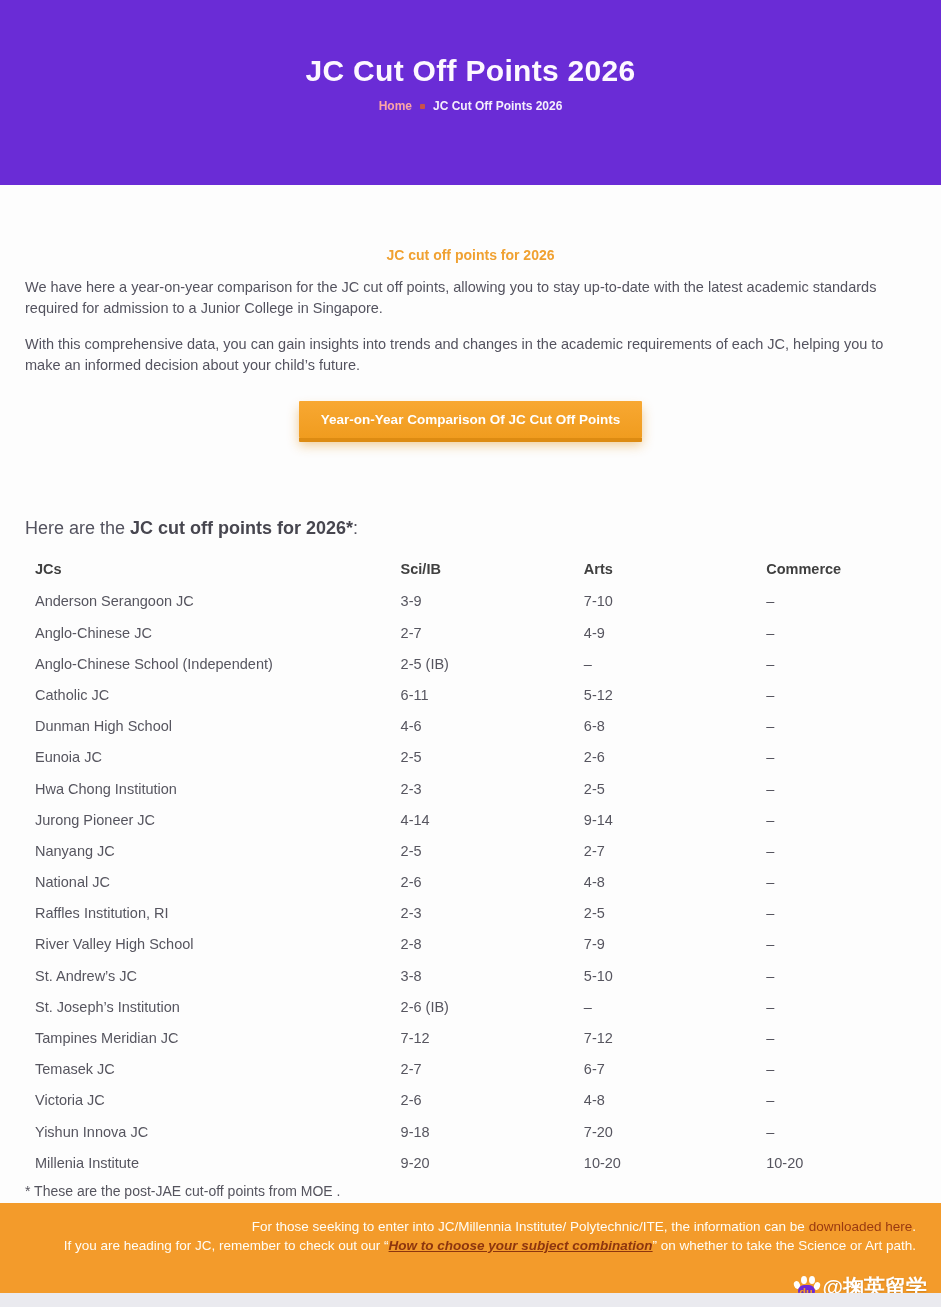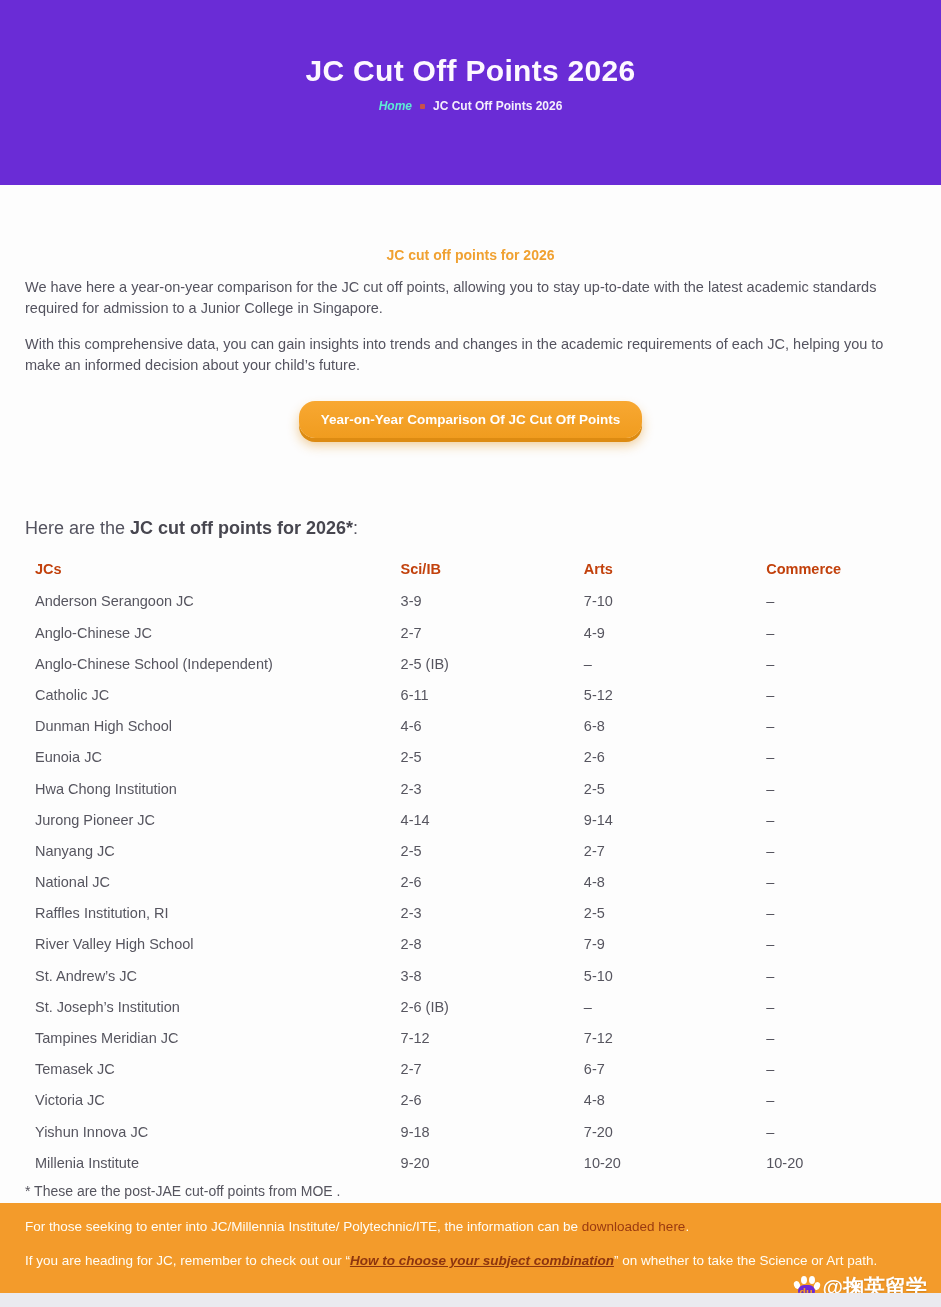--- a/index.html
+++ b/index.html
@@ -31,21 +31,21 @@
   .breadcrumb {
     margin-top: 11px;
     font-size: 12px;
     font-weight: 700;
     display: flex;
     justify-content: center;
     align-items: center;
     gap: 8px;
     color: #f4eefc;
   }
-  .breadcrumb a { color: #5eead4; text-decoration: none; cursor: pointer; font-style: italic; }
+  .breadcrumb a { color: #fca5a5; text-decoration: none; cursor: pointer; }
   .crumb-sep {
     display: inline-block;
     width: 5px; height: 5px;
     background: #c9524a;
     border-radius: 1px;
   }
 
   
   .main { padding: 0 25px; }
   .section-heading {
@@ -66,21 +66,21 @@
   .button-row { margin-top: 24px; text-align: center; }
   .cta-button {
     display: inline-block;
     background: linear-gradient(180deg, #f8a832, #f09c1f);
     color: #ffffff;
     font-family: "Liberation Sans", sans-serif;
     font-size: 13.5px;
     font-weight: 700;
     padding: 11px 22px;
     border: none;
-    border-radius: 16px;
+    border-radius: 1px;
     box-shadow: 0 4px 0 #dd8b12, 0 7px 12px rgba(221,139,18,0.45);
     cursor: pointer;
   }
 
   .intro-line {
     margin-top: 80px;
     font-size: 18px;
     color: #54535f;
   }
   .intro-line b { color: #47464f; }
@@ -89,21 +89,21 @@
   table.cutoff {
     margin: 14px 0 0 10px;
     width: calc(100% - 10px);
     border-collapse: collapse;
     font-size: 14.5px;
     color: #56555f;
   }
   table.cutoff th {
     text-align: left;
     font-weight: 700;
-    color: #c2410c;
+    color: #404040;
     padding: 8px 0 9px 0;
   }
   table.cutoff td { padding: 7.6px 0; font-weight: 400; }
   table.cutoff .c0 { width: 41.5%; }
   table.cutoff .c1 { width: 20.8%; }
   table.cutoff .c2 { width: 20.7%; }
   table.cutoff .c3 { width: 17%; }
 
   .footnote {
     margin: 5px 0 0 0;
@@ -113,24 +113,25 @@
 
   
   .footer {
     position: absolute;
     left: 0; right: 0;
     bottom: 14px;
     height: 90px;
     background: #f39b2b;
     color: #fffdf6;
     font-size: 13.5px;
-    padding: 15px 32px 0 25px;
+    padding: 15px 25px 0 25px;
+    text-align: right;
   }
   .footer p { line-height: 1.4; }
-  .footer p + p { margin-top: 15px; }
+  .footer p + p { }
   .footer a { cursor: pointer; }
   .footer-link { color: #9a3a10; text-decoration: none; font-weight: 400; }
   .footer-link-italic {
     color: #8d350e;
     font-style: italic;
     text-decoration: underline;
     font-weight: 700;
   }
 
   .bottom-strip {

